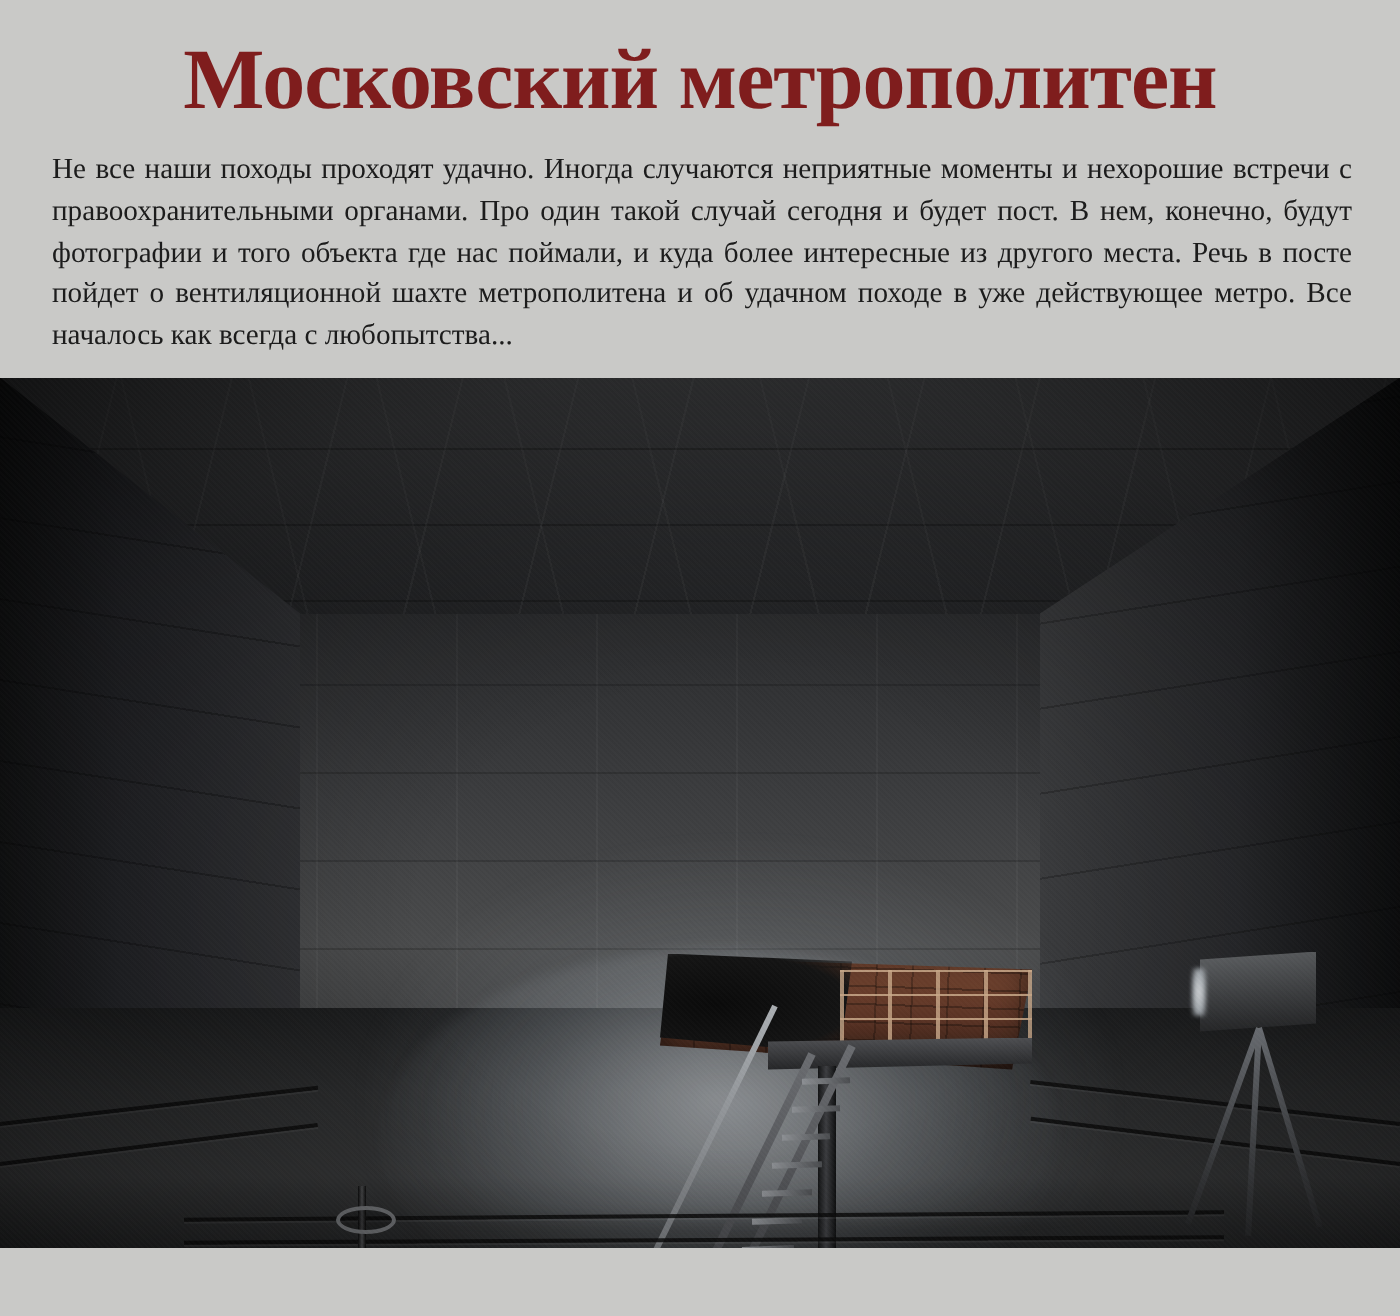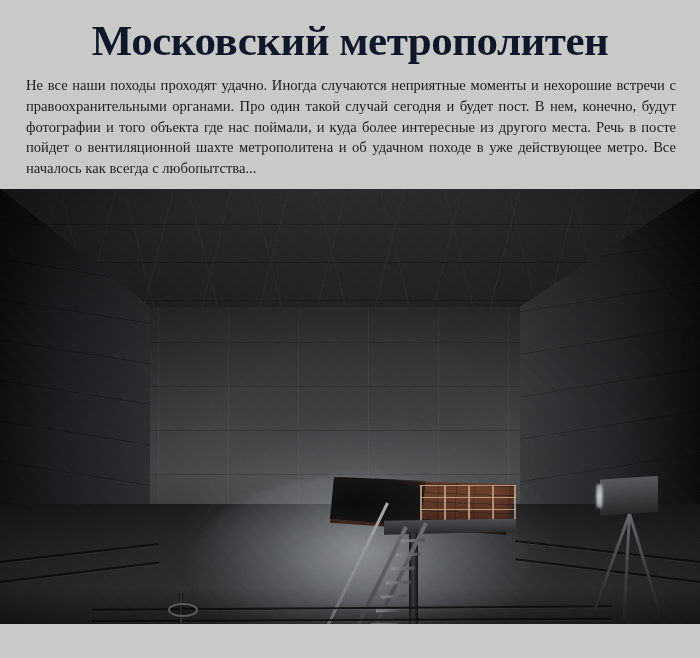--- a/index.html
+++ b/index.html
@@ -21,21 +21,21 @@
     box-sizing: border-box;
   }
   .article-title {
     margin: 0;
     padding: 18px 0 6px 0;
     text-align: center;
     font-family: "Liberation Serif", serif;
     font-size: 43px;
     font-weight: bold;
     letter-spacing: -0.5px;
-    color: #0f172a;
+    color: #7f1d1d;
     line-height: 1.05;
   }
   .article-body {
     margin: 0;
     padding: 6px 24px 10px 26px;
     font-family: "Liberation Serif", serif;
     font-size: 14.6px;
     line-height: 1.42;
     color: #1c1c1c;
     text-align: justify;

